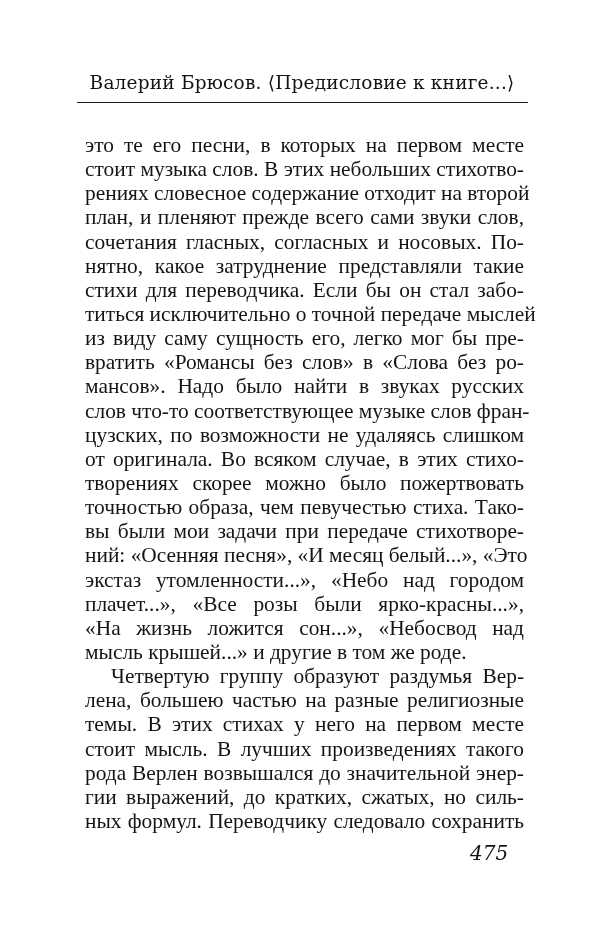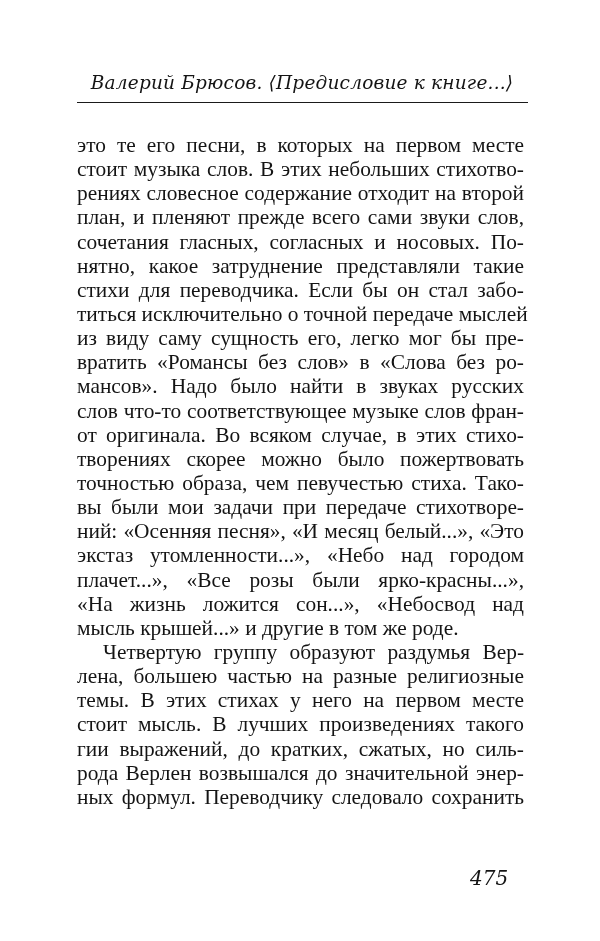--- a/index.html
+++ b/index.html
@@ -14,21 +14,20 @@
       overflow: hidden;
       color: #111111;
     }
     .running-head {
       position: absolute;
       left: 77px;
       width: 450px;
       top: 70px;
       text-align: center;
       font-family: "DejaVu Serif", serif;
-      font-style: italic;
       font-size: 18.5px;
       letter-spacing: 0.2px;
       line-height: 26px;
       color: #141414;
     }
     .head-rule {
       position: absolute;
       left: 77px;
       width: 451px;
       top: 102px;
@@ -44,31 +43,32 @@
       font-size: 21.4px;
       line-height: 24.15px;
       color: #141414;
     }
     .line {
       display: block;
       white-space: nowrap;
       text-align: justify;
       text-align-last: justify;
       height: 24.15px;
+      margin-left: 8px;
     }
     .line.last {
       text-align-last: left;
     }
     .line.indent {
       padding-left: 26px;
     }
     .page-number {
       position: absolute;
       left: 470px;
-      top: 866px;
+      top: 841px;
       font-family: "DejaVu Serif", serif;
       font-style: italic;
       font-size: 20px;
       color: #141414;
     }
   </style>
 </head>
 <body>
 
 <div class="running-head">Валерий Брюсов. ⟨Предисловие к книге...⟩</div>
@@ -81,34 +81,35 @@
     <span class="line">рениях словесное содержание отходит на второй</span>
     <span class="line">план, и пленяют прежде всего сами звуки слов,</span>
     <span class="line">сочетания гласных, согласных и носовых. По-</span>
     <span class="line">нятно, какое затруднение представляли такие</span>
     <span class="line">стихи для переводчика. Если бы он стал забо-</span>
     <span class="line">титься исключительно о точной передаче мыслей</span>
     <span class="line">из виду саму сущность его, легко мог бы пре-</span>
     <span class="line">вратить «Романсы без слов» в «Слова без ро-</span>
     <span class="line">мансов». Надо было найти в звуках русских</span>
     <span class="line">слов что-то соответствующее музыке слов фран-</span>
+    <span class="line">цузских, по возможности не удаляясь слишком</span>
     <span class="line">от оригинала. Во всяком случае, в этих стихо-</span>
     <span class="line">творениях скорее можно было пожертвовать</span>
     <span class="line">точностью образа, чем певучестью стиха. Тако-</span>
     <span class="line">вы были мои задачи при передаче стихотворе-</span>
     <span class="line">ний: «Осенняя песня», «И месяц белый...», «Это</span>
     <span class="line">экстаз утомленности...», «Небо над городом</span>
     <span class="line">плачет...», «Все розы были ярко-красны...»,</span>
     <span class="line">«На жизнь ложится сон...», «Небосвод над</span>
     <span class="line last">мысль крышей...» и другие в том же роде.</span>
   </div>
   <div>
     <span class="line indent">Четвертую группу образуют раздумья Вер-</span>
     <span class="line">лена, большею частью на разные религиозные</span>
     <span class="line">темы. В этих стихах у него на первом месте</span>
     <span class="line">стоит мысль. В лучших произведениях такого</span>
+    <span class="line">рода Верлен возвышался до значительной энер-</span>
     <span class="line">гии выражений, до кратких, сжатых, но силь-</span>
-    <span class="line">рода Верлен возвышался до значительной энер-</span>
     <span class="line">ных формул. Переводчику следовало сохранить</span>
   </div>
 </div>
 
 <div class="page-number">475</div>
 
 </body></html>

